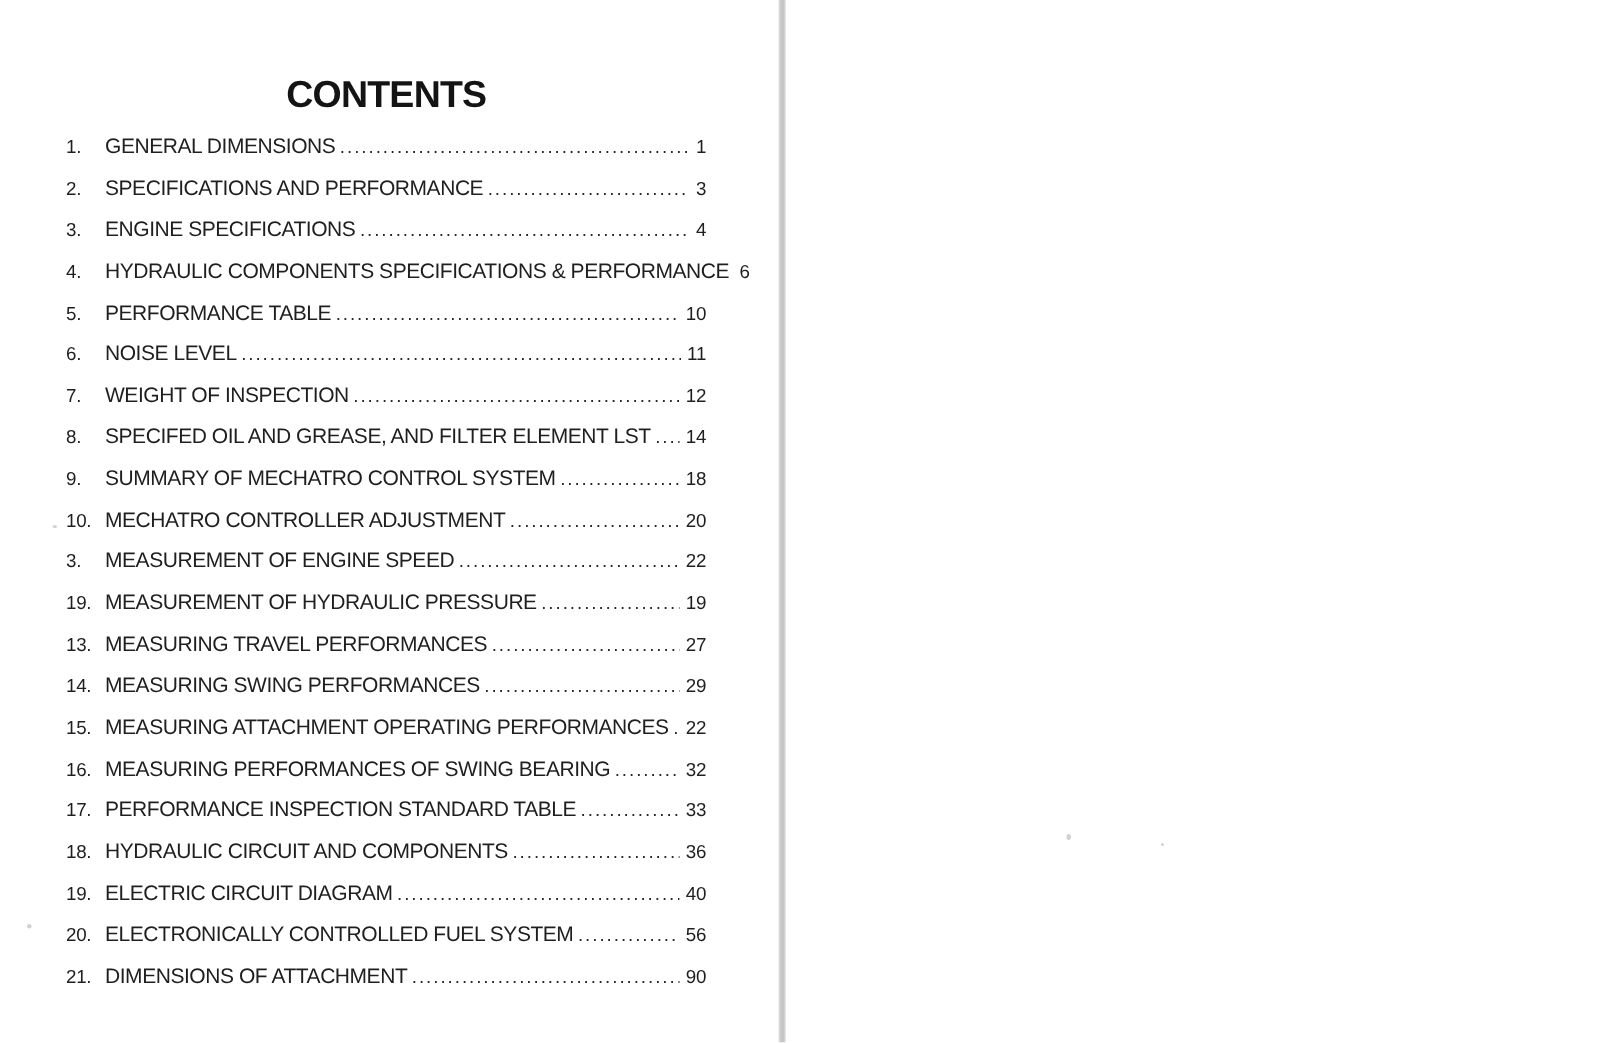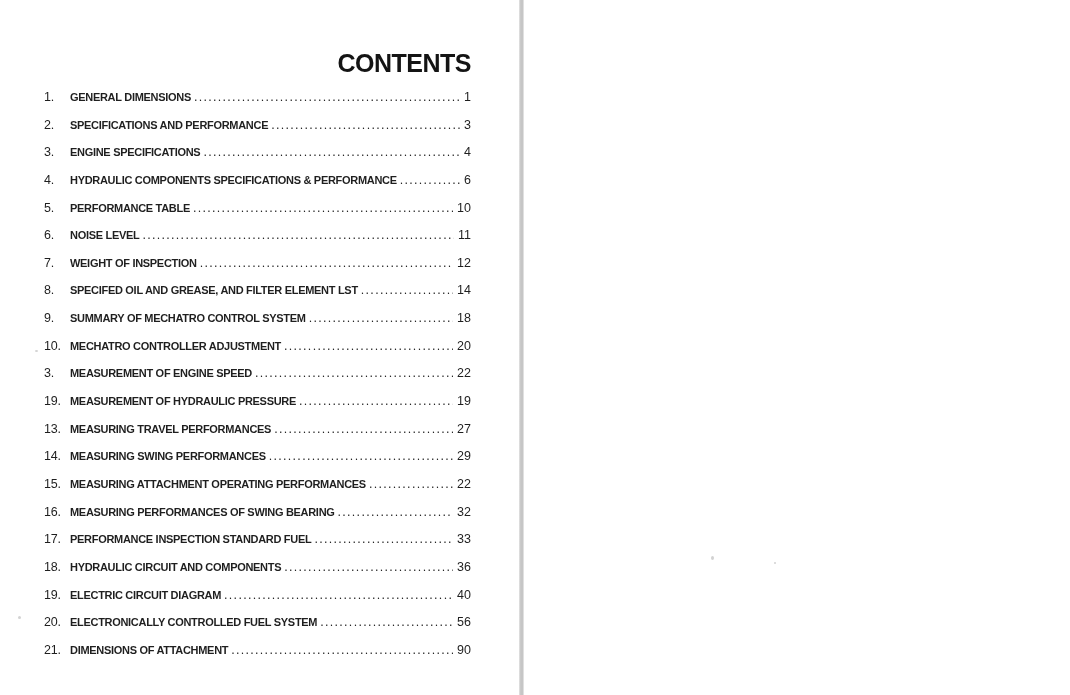--- a/index.html
+++ b/index.html
@@ -14,29 +14,29 @@
   .page { position: absolute; top: 0; height: 695px; background: var(--page-bg, #ffffff); }
   .page-left  { left: 0; width: 519px; }
   .page-right { left: 524px; width: 546px; }
   .spine {
     position: absolute; top: 0; left: 519px; width: 5px; height: 695px;
     background: linear-gradient(90deg, #e4e4e4 0%, var(--divider-color, #c6c6c6) 35%,
                 var(--divider-color, #c6c6c6) 70%, #ededed 100%);
   }
   .title {
     position: absolute; left: 44px; top: 50px; width: 427px; margin: 0;
-    text-align: right; font-size: 25px; font-weight: bold;
+    text-align: center; font-size: 25px; font-weight: bold;
     letter-spacing: -0.5px; line-height: 26px; color: #141414;
   }
   .toc { position: absolute; }
   #toc-left  { left: 44px;  top: 84px; width: 427px; }
   .row { display: flex; align-items: baseline; }
   #toc-left  .row { height: 27.65px; line-height: 27.65px; }
   .num   { flex: 0 0 26px; font-size: 12.5px; letter-spacing: -0.2px; white-space: nowrap; }
-  .label { font-size: 11px; letter-spacing: -0.3px; white-space: nowrap; flex: 0 0 auto; font-weight: bold; }
+  .label { font-size: 14px; letter-spacing: -0.3px; white-space: nowrap; flex: 0 0 auto; }
   .dots {
     flex: 1 1 auto; min-width: 0; overflow: hidden; white-space: nowrap;
     font-size: 12.5px; letter-spacing: 1.3px; margin: 0 4px 0 3px; color: #262626;
   }
   .dots::after { content: "..........................................................................................................................."; }
   .pg { font-size: 12.5px; white-space: nowrap; }
   .speck { position: absolute; background: #9b9b9b; border-radius: 50%; opacity: 0.45; }
 </style>
 </head>
 <body>
@@ -151,21 +151,21 @@
 
   <div class="row">
     <span class="num">16.</span>
     <span class="label">MEASURING PERFORMANCES OF SWING BEARING</span>
     <span class="dots"></span>
     <span class="pg">32</span>
   </div>
 
   <div class="row">
     <span class="num">17.</span>
-    <span class="label">PERFORMANCE INSPECTION STANDARD FUEL</span>
+    <span class="label">PERFORMANCE INSPECTION STANDARD TABLE</span>
     <span class="dots"></span>
     <span class="pg">33</span>
   </div>
 
   <div class="row">
     <span class="num">18.</span>
     <span class="label">HYDRAULIC CIRCUIT AND COMPONENTS</span>
     <span class="dots"></span>
     <span class="pg">36</span>
   </div>

